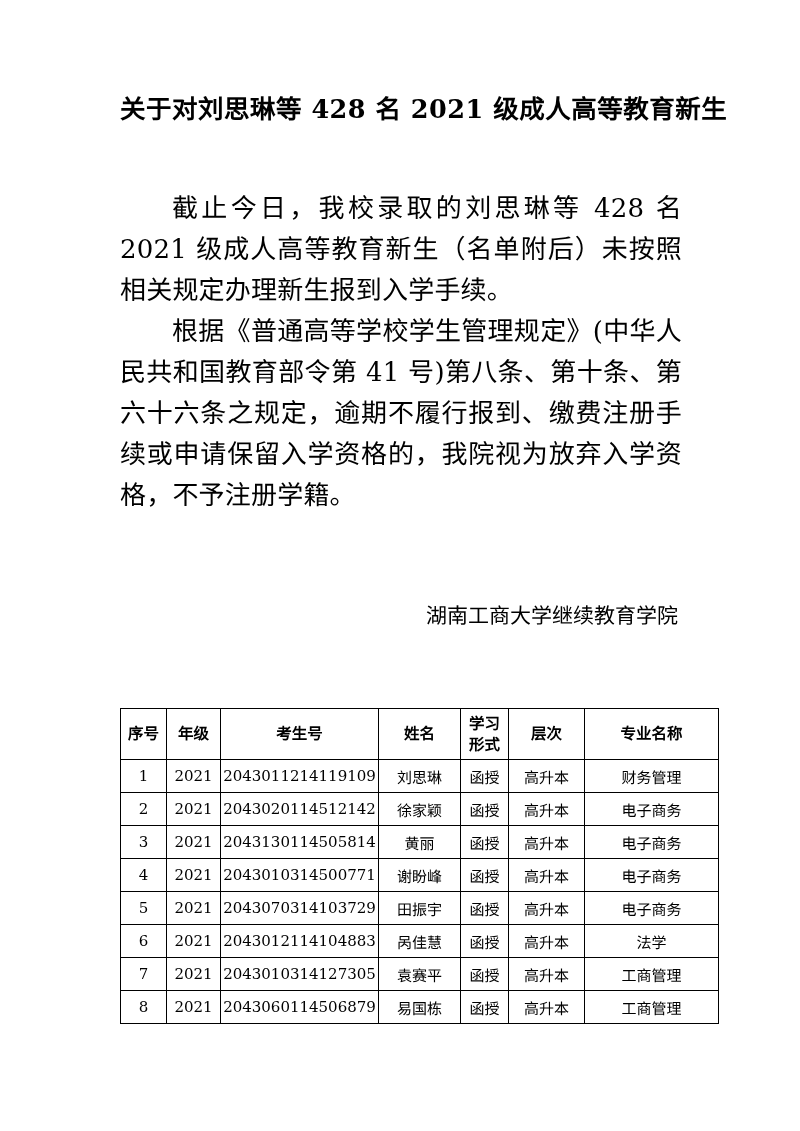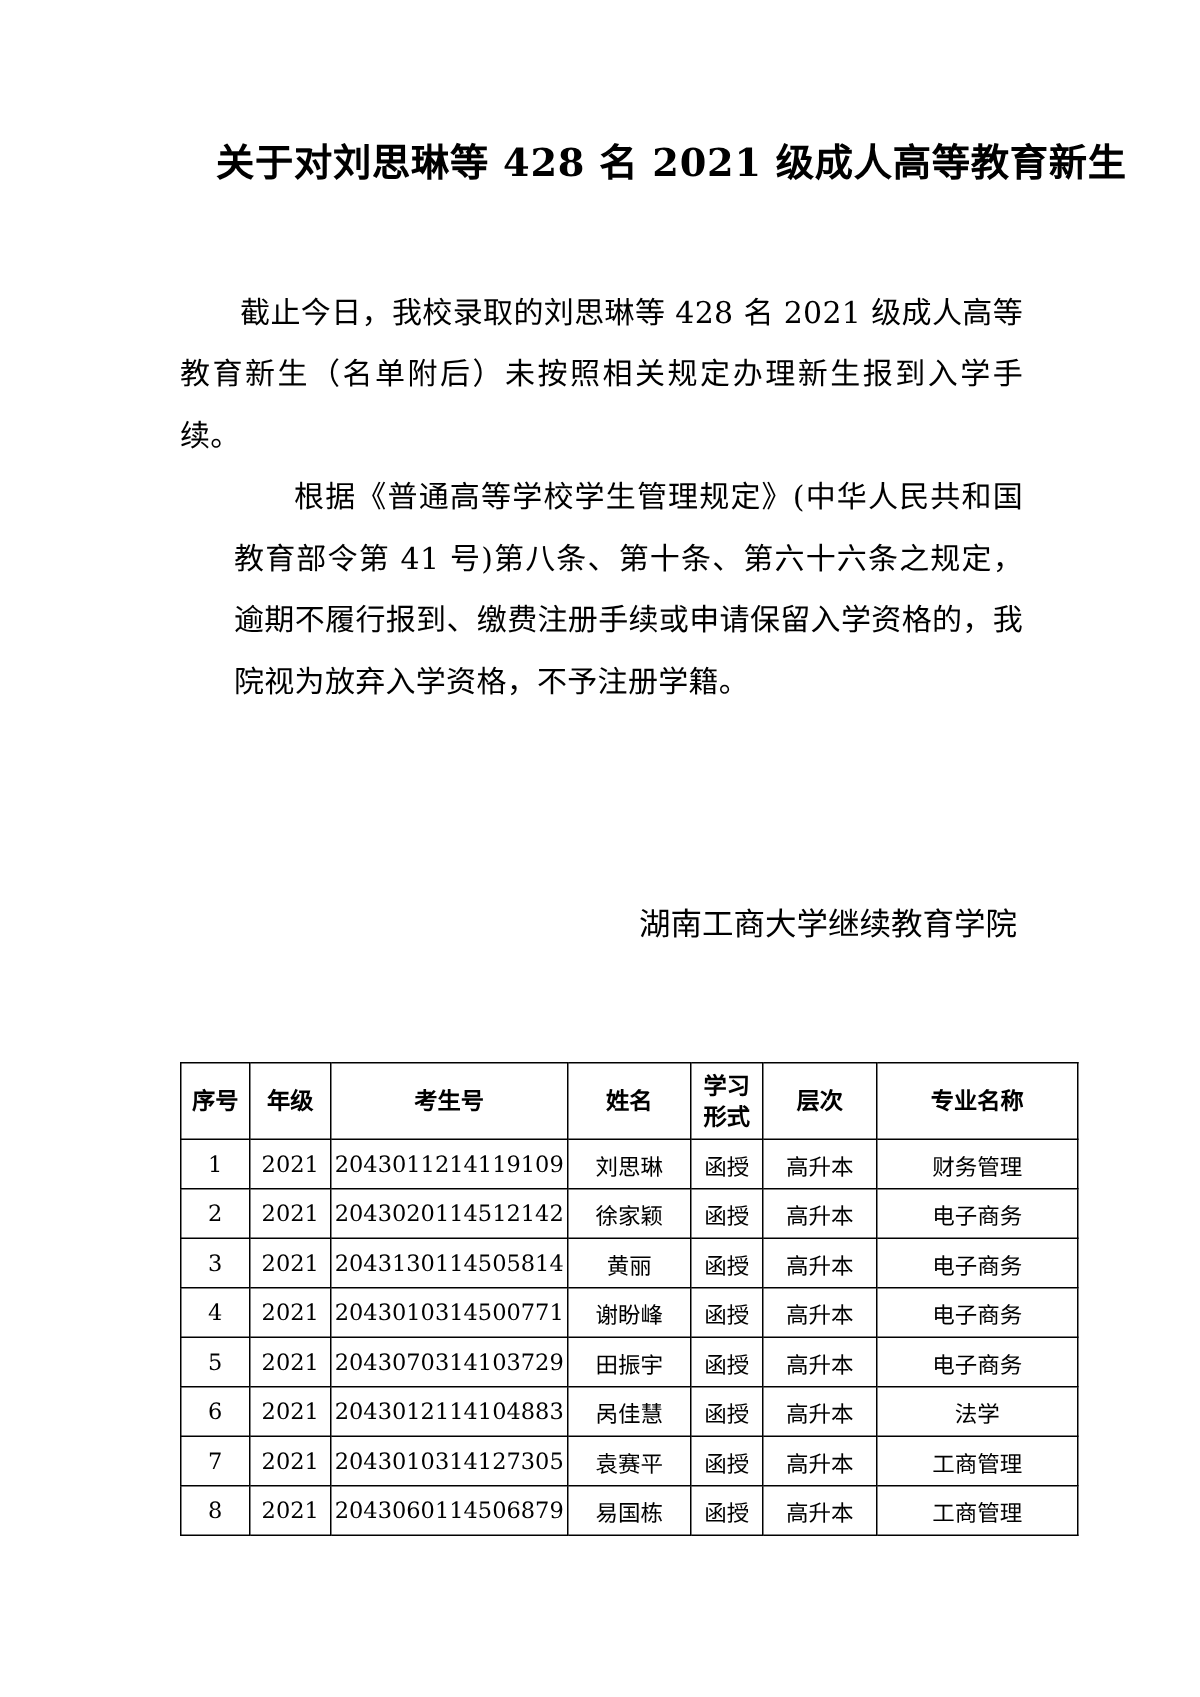--- a/index.html
+++ b/index.html
@@ -33,39 +33,39 @@
     position: absolute;
     left: 120px;
     top: 86px;
     width: 560px;
     text-align: center;
     font-weight: bold;
     font-size: 25.5px;
     line-height: 46px;
     letter-spacing: 0.5px;
   }
-  .doc-title .tline { display: block; white-space: nowrap; margin-left: 24px; }
+  .doc-title .tline { display: block; white-space: nowrap; }
 
   
   .body-block {
     position: absolute;
     left: 120px;
     top: 188px;
     width: 562px;
   }
   .para {
     margin: 0 0 0 0;
-    font-size: 20px;
+    font-size: 26px;
     line-height: 41px;
     text-align: justify;
     text-justify: inter-ideograph;
     text-indent: 2em;
     letter-spacing: 0.2px;
   }
-  .para.p2 { margin-top: 0; margin-left: 36px; }
+  .para.p2 { margin-top: 0; }
 
   
   .contact-line {
     position: absolute;
     left: 120px;
     top: 518px;
     width: 562px;
     font-size: 19.5px;
     line-height: 41px;
     text-indent: 2em;

